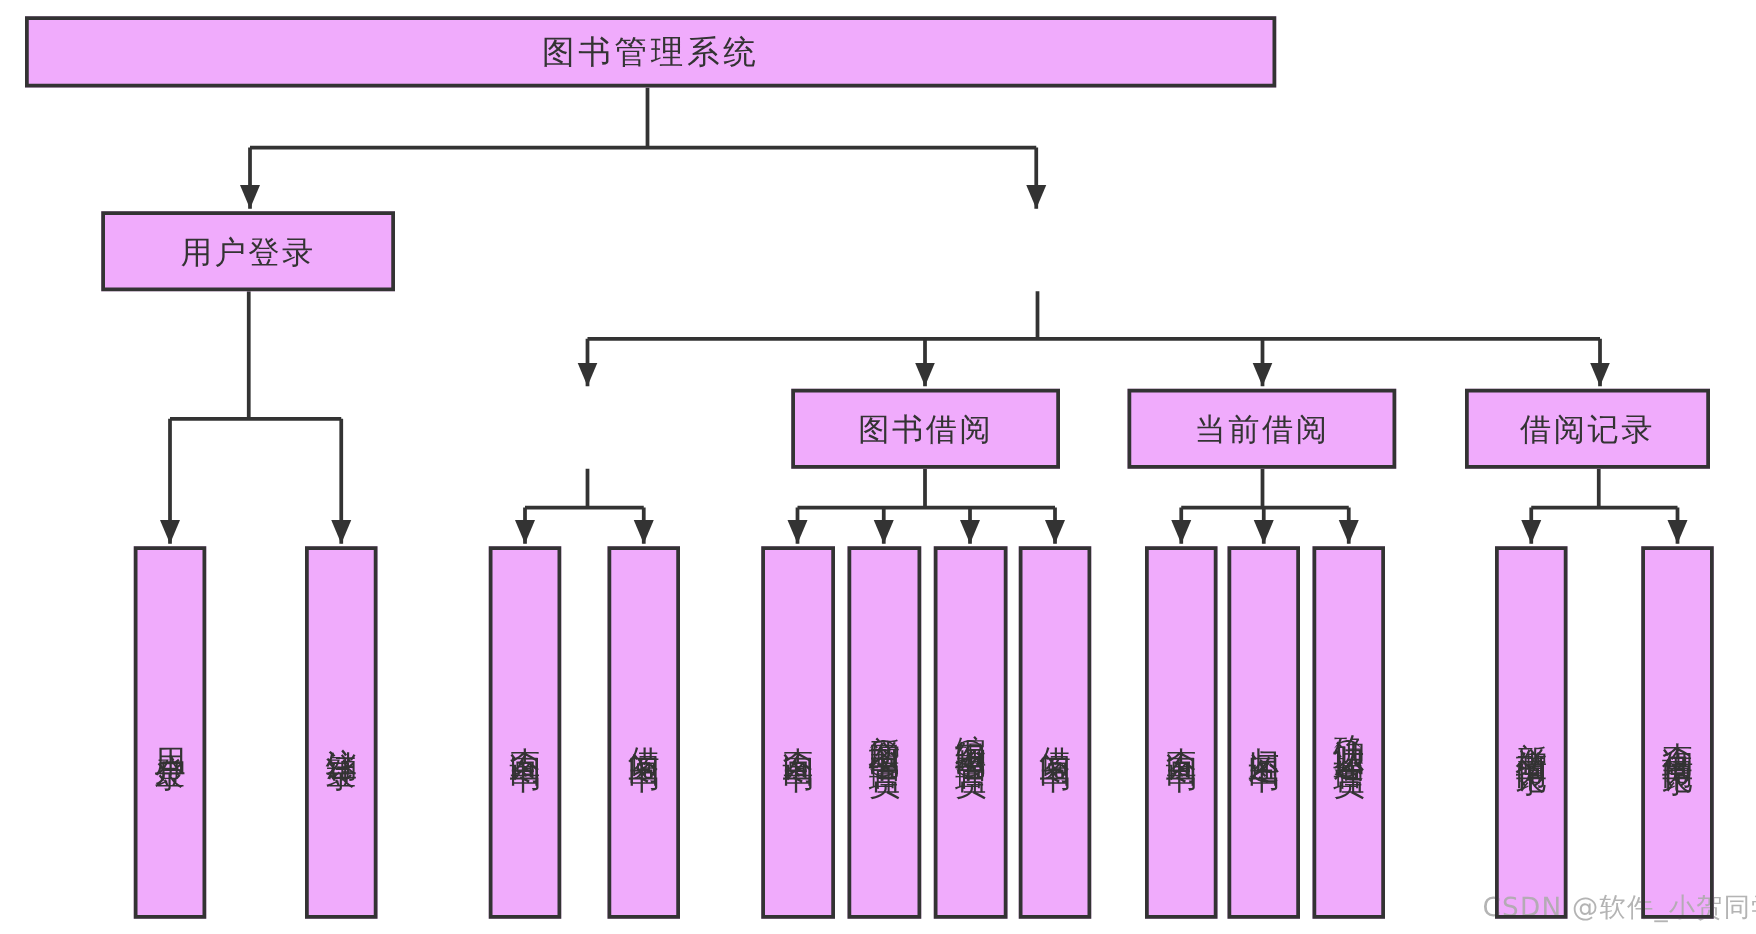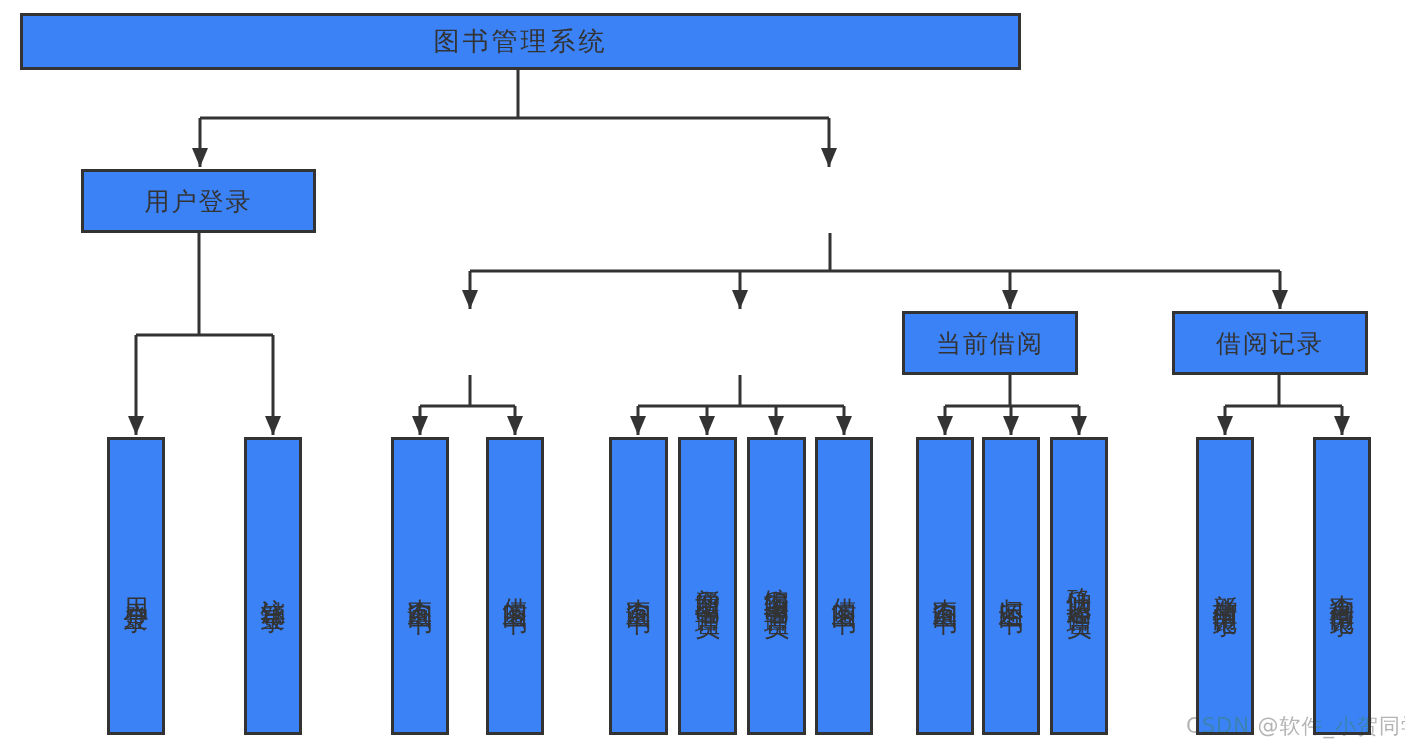--- a/index.html
+++ b/index.html
@@ -4,21 +4,21 @@
 <style>
   html,body{margin:0;padding:0;background:#ffffff;}
   .stage{
     position:relative;width:1405px;height:747px;background:#ffffff;
     font-family:"DejaVu Sans","Liberation Sans",sans-serif;color:#333333;overflow:hidden;
   }
   .wires{position:absolute;left:0;top:0;width:1405px;height:747px;}
   .ln{stroke:#333333;stroke-width:3;fill:none;}
   .arrow{stroke:#333333;stroke-width:3;fill:none;}
   .box{
-    position:absolute;box-sizing:border-box;border:3px solid #333333;background:#3b82f6;
+    position:absolute;box-sizing:border-box;border:3px solid #333333;background:#f0abfc;
     display:flex;align-items:center;justify-content:center;
     font-size:25px;letter-spacing:2px;white-space:nowrap;
   }
   .root{font-size:26px;letter-spacing:3px;}
   .vbox{
     writing-mode:vertical-rl;text-orientation:mixed;
     font-size:25px;line-height:1;letter-spacing:4px;white-space:normal;
   }
   .watermark{
     position:absolute;left:1186px;top:712px;font-size:21px;letter-spacing:1px;
@@ -57,21 +57,22 @@
     <path class="arrow" d="M1011,406 V435" marker-end="url(#arw)"></path>
     <path class="arrow" d="M1079,406 V435" marker-end="url(#arw)"></path>
     <path class="arrow" d="M1225,406 V435" marker-end="url(#arw)"></path>
     <path class="arrow" d="M1342,406 V435" marker-end="url(#arw)"></path>
   </svg>
 
   <div class="box root" style="left:20px;top:13px;width:1001px;height:57px">图书管理系统</div>
 
   <div class="box" style="left:81px;top:169px;width:235px;height:64px">用户登录</div>
 
-  <div class="box" style="left:902px;top:311px;width:176px;height:64px">当前借阅</div>
+  <div class="box" style="left:633px;top:311px;width:215px;height:64px">图书借阅</div>
+  <div class="box" style="left:902px;top:311px;width:215px;height:64px">当前借阅</div>
   <div class="box" style="left:1172px;top:311px;width:196px;height:64px">借阅记录</div>
 
   <div class="box vbox" style="left:107px;top:437px;width:58px;height:298px">用户登录</div>
   <div class="box vbox" style="left:244px;top:437px;width:58px;height:298px">注销登录</div>
 
   <div class="box vbox" style="left:391px;top:437px;width:58px;height:298px">查询图书</div>
   <div class="box vbox" style="left:486px;top:437px;width:58px;height:298px">借阅图书</div>
 
   <div class="box vbox" style="left:609px;top:437px;width:59px;height:298px">查询图书</div>
   <div class="box vbox" style="left:678px;top:437px;width:59px;height:298px">新增图书（管理员）</div>

